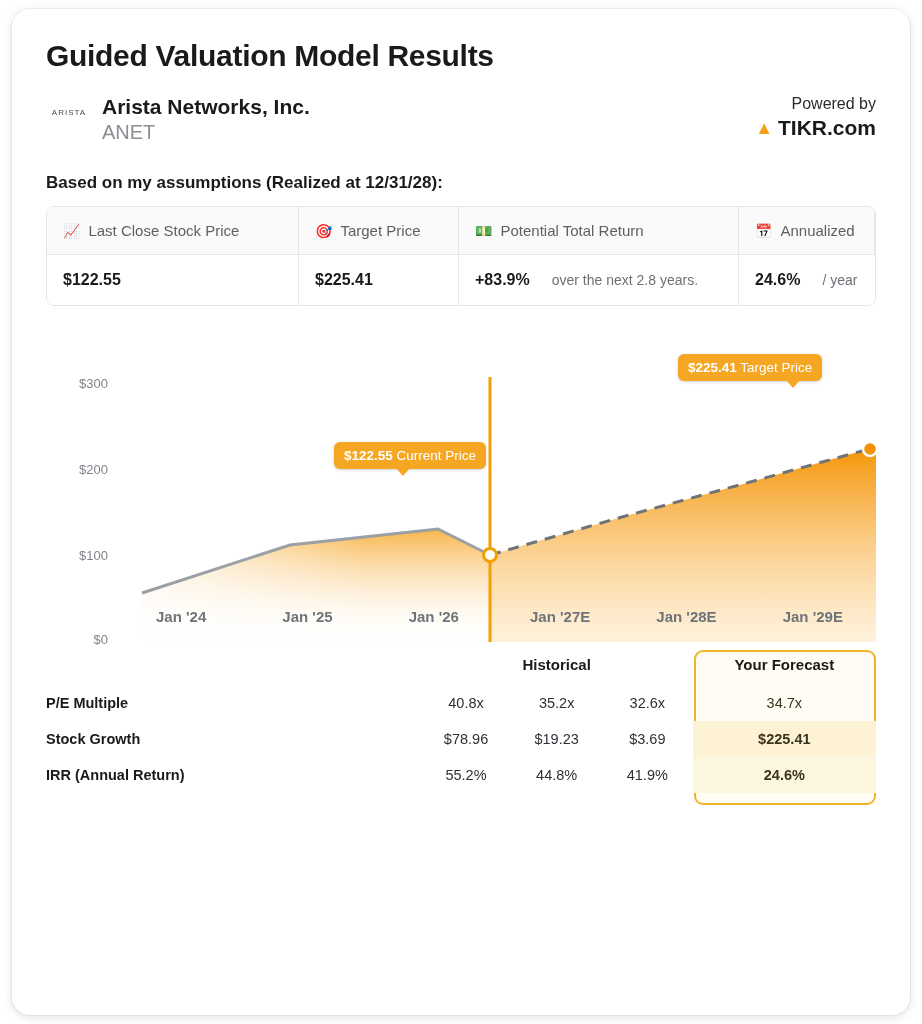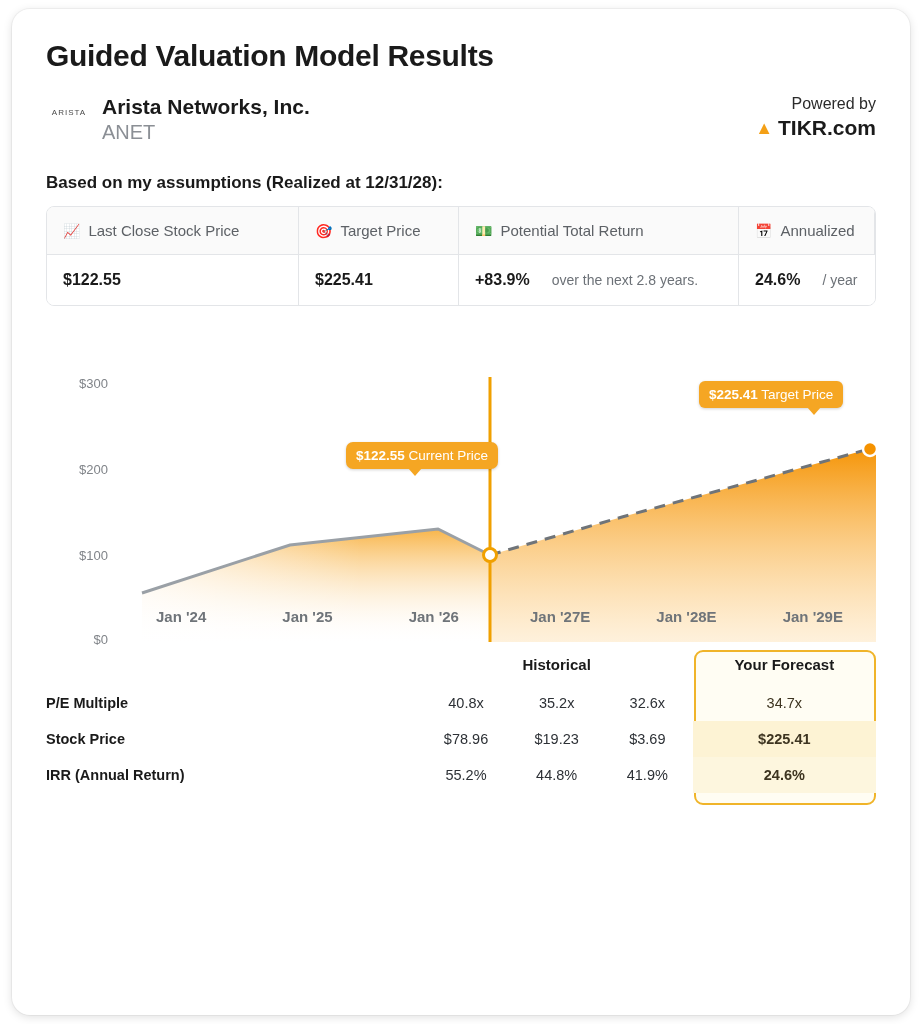--- a/index.html
+++ b/index.html
@@ -118,22 +118,22 @@
   .badge {
     position: absolute;
     background: #f5a623;
     color: #ffffff;
     font-size: 13.5px;
     border-radius: 6px;
     padding: 6px 10px;
     white-space: nowrap;
     box-shadow: 0 1px 3px rgba(0,0,0,0.18);
   }
-  .badge.cur { left: 300px; top: 110px; border-radius: 7px; }
-  .badge.tgt { left: 653px; top: 22px; margin-top: 27px; }
+  .badge.cur { left: 288px; top: 110px; }
+  .badge.tgt { left: 632px; top: 22px; }
   .badge .b-strong { font-weight: bold; }
   .badge:after {
     content: ""; position: absolute;
     width: 0; height: 0;
     border-left: 7px solid transparent;
     border-right: 7px solid transparent;
     border-top: 8px solid #f5a623;
     bottom: -7px;
   }
   .badge.cur:after { left: 62px; }
@@ -305,21 +305,21 @@
         </tr>
 
         <tr>
           <td class="c-label">P/E Multiple</td>
           <td class="c-num">40.8x</td>
           <td class="c-num">35.2x</td>
           <td class="c-num">32.6x</td>
           <td class="c-fc">34.7x</td>
         </tr>
         <tr class="hl">
-          <td class="c-label">Stock Price</td>
+          <td class="c-label">Stock Growth</td>
           <td class="c-num">$78.96</td>
           <td class="c-num">$19.23</td>
           <td class="c-num">$3.69</td>
           <td class="c-fc">$225.41</td>
         </tr>
         <tr class="hl3">
           <td class="c-label">IRR (Annual Return)</td>
           <td class="c-num">55.2%</td>
           <td class="c-num">44.8%</td>
           <td class="c-num">41.9%</td>

